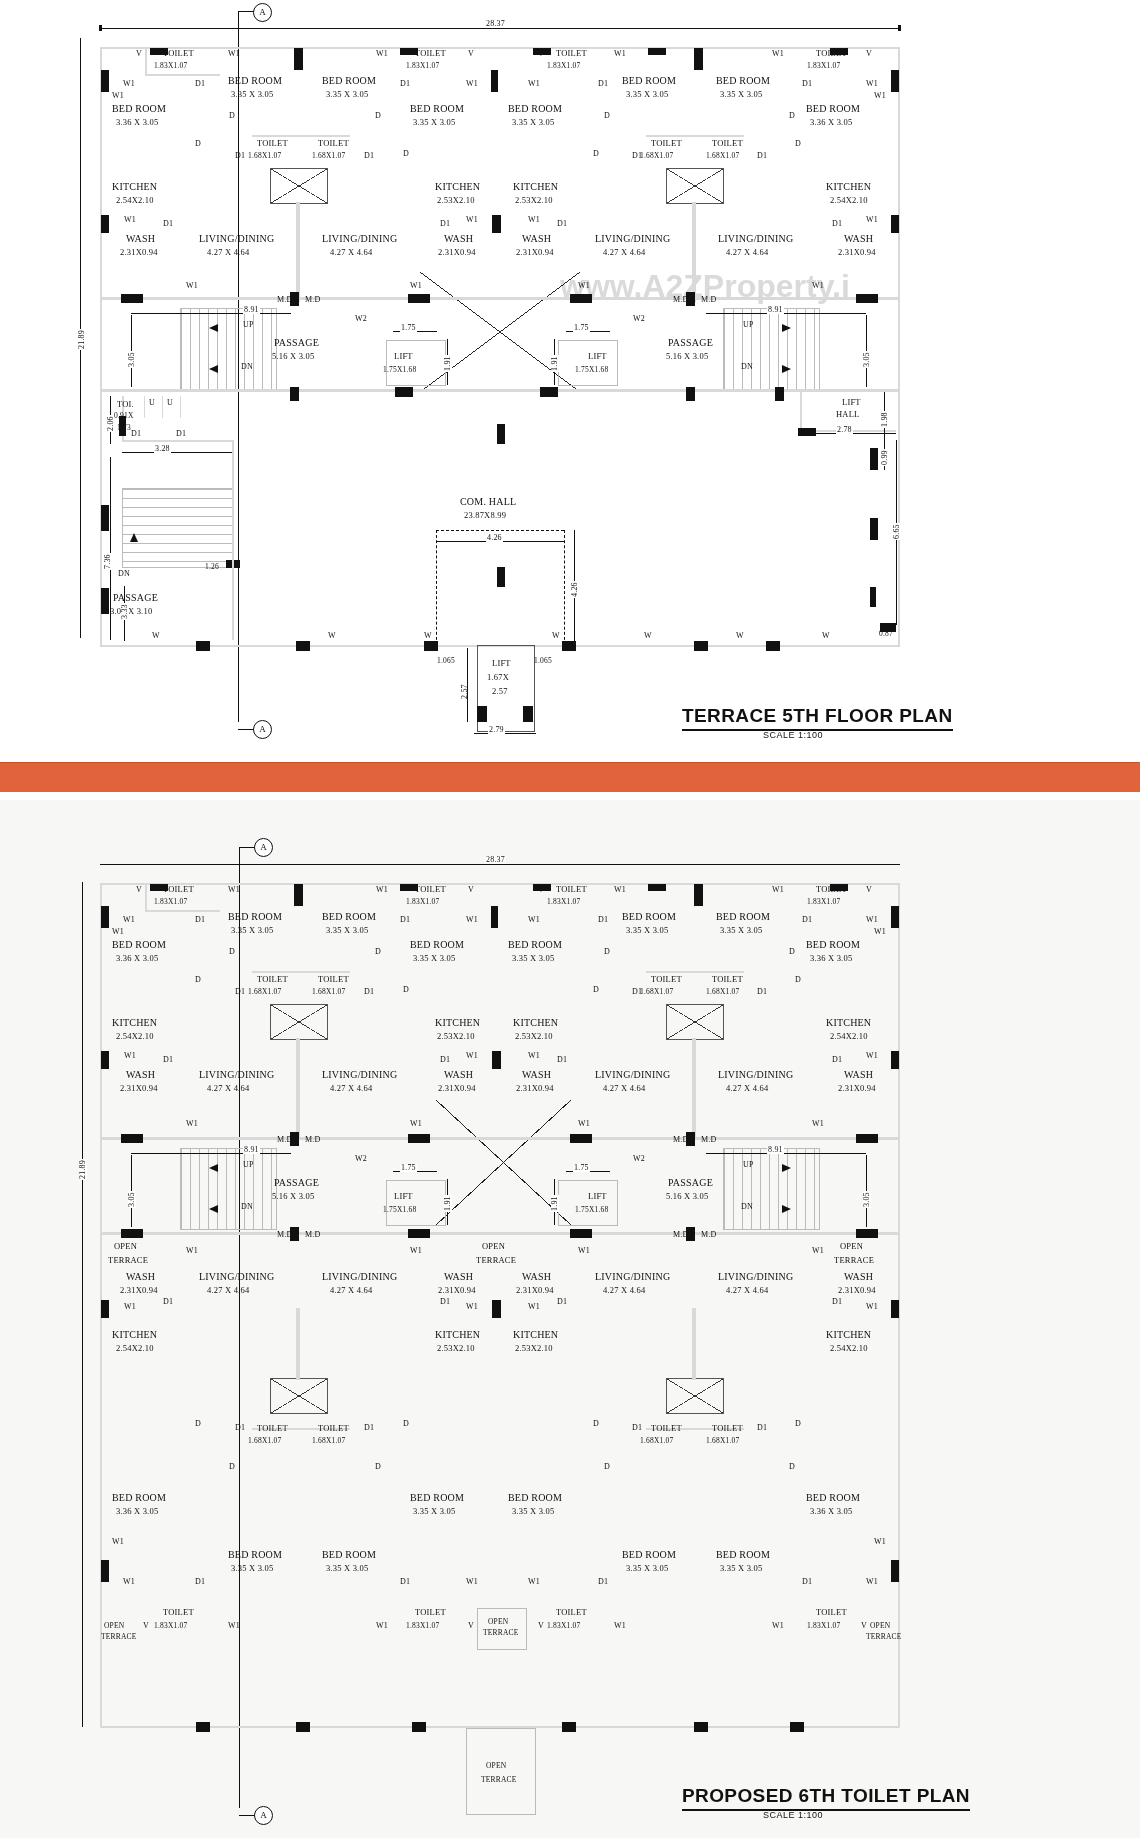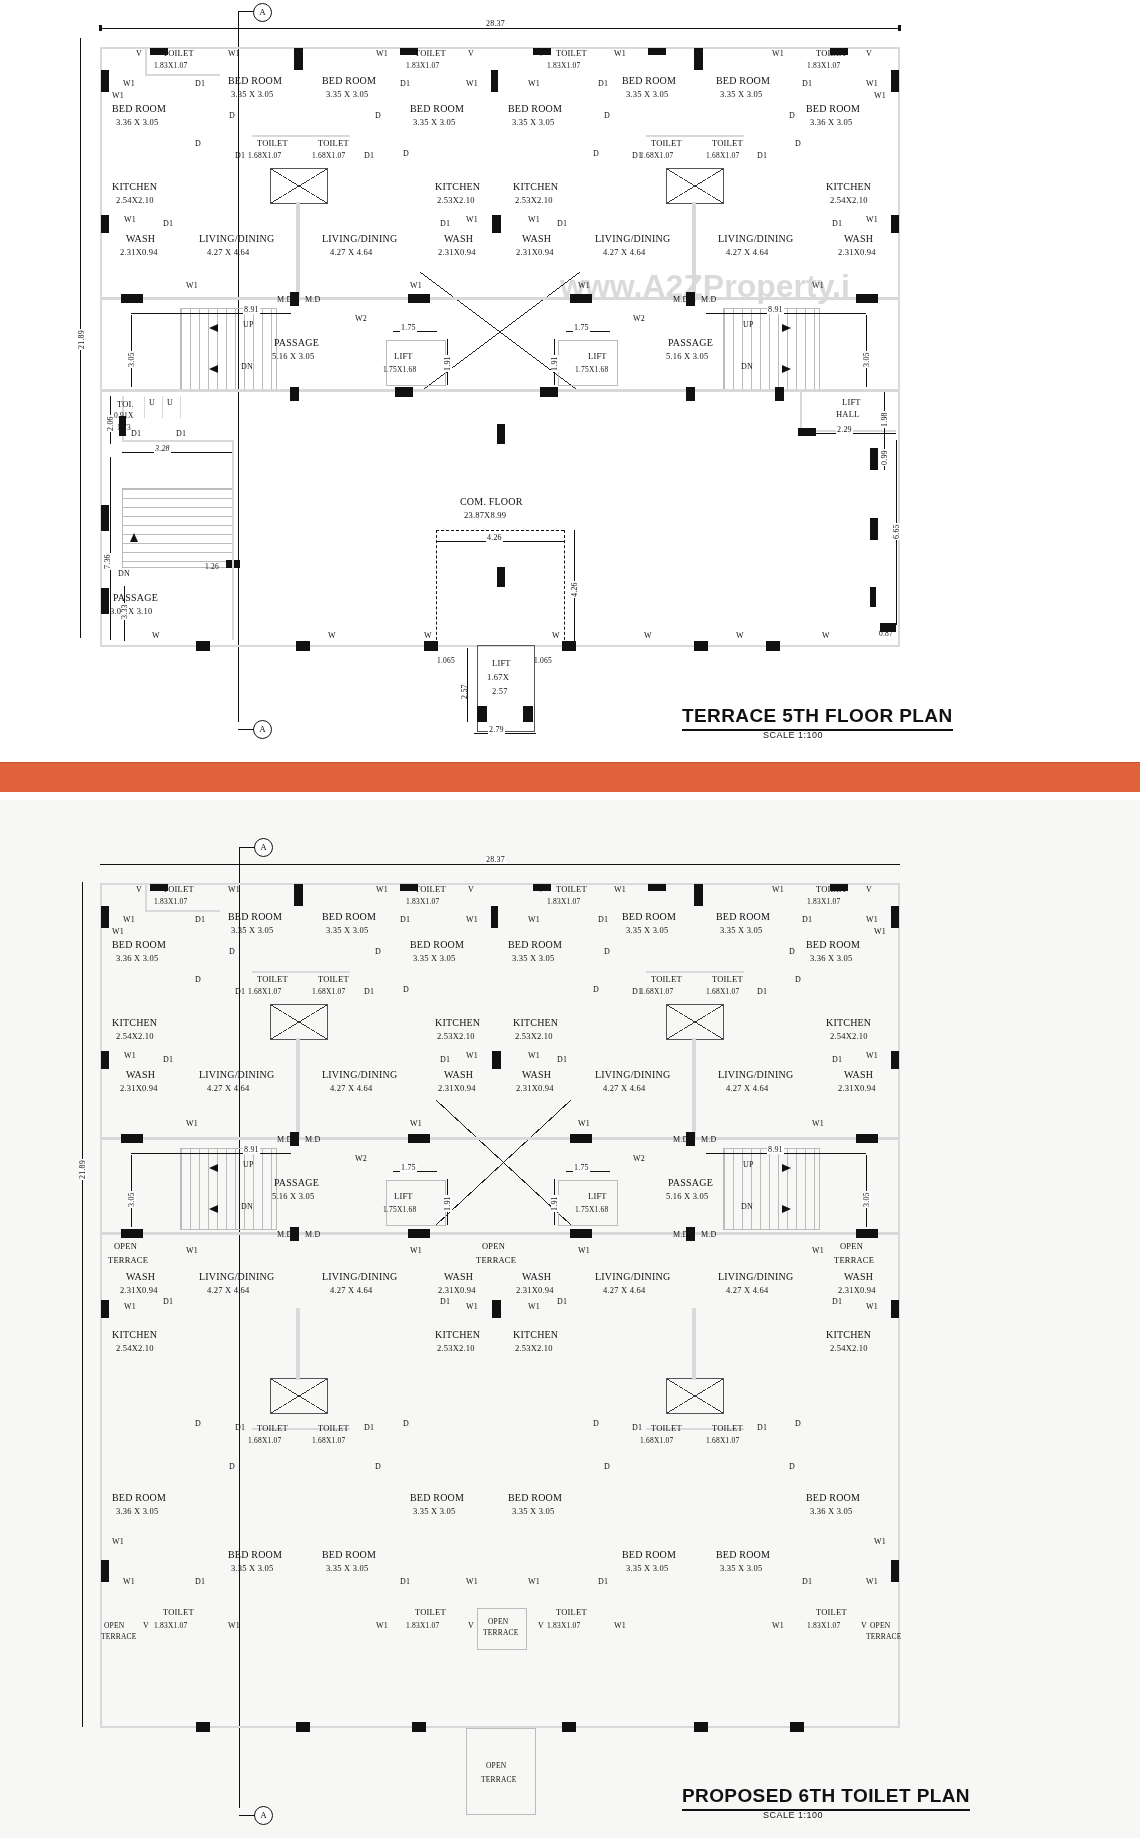--- a/index.html
+++ b/index.html
@@ -300,21 +300,21 @@
   <div class="lbl tiny" style="left:117px;top:424px;">1.73</div>
   <div class="wallk" style="left:119px;top:416px;width:7px;height:20px;"></div>
   <div class="wall" style="left:144px;top:396px;width:1px;height:22px;"></div>
   <div class="wall" style="left:162px;top:396px;width:1px;height:22px;"></div>
   <div class="wall" style="left:180px;top:396px;width:1px;height:22px;"></div>
   <div class="lbl mark" style="left:149px;top:399px;">U</div>
   <div class="lbl mark" style="left:167px;top:399px;">U</div>
   <div class="lbl mark" style="left:131px;top:430px;">D1</div>
   <div class="lbl mark" style="left:176px;top:430px;">D1</div>
   <div class="dim" style="left:122px;top:452px;width:110px;"></div>
-  <div class="lbl dimtxt" style="left:154px;top:445px;font-style:italic;">3.28</div>
+  <div class="lbl dimtxt" style="left:154px;top:445px;">3.28</div>
 
   <div class="stairh" style="left:122px;top:488px;width:110px;height:78px;"></div>
   <div class="arrow u" style="left:130px;top:533px;"></div>
   <div class="lbl mark" style="left:118px;top:570px;">DN</div>
   <div class="lbl rm" style="left:113px;top:593px;">PASSAGE</div>
   <div class="lbl rms" style="left:110px;top:607px;">3.05 X 3.10</div>
   <div class="dimv" style="left:110px;top:457px;height:183px;"></div>
   <div class="lbl vert dimtxt" style="left:104px;top:570px;">7.36</div>
   <div class="dimv" style="left:124px;top:586px;height:55px;"></div>
   <div class="lbl vert dimtxt" style="left:121px;top:620px;">3.33</div>
@@ -322,36 +322,36 @@
   <div class="wallk" style="left:101px;top:588px;width:8px;height:26px;"></div>
   <div class="wallk" style="left:226px;top:560px;width:14px;height:8px;"></div>
   <div class="lbl tiny" style="left:205px;top:563px;">1.26</div>
   <div class="wall" style="left:232px;top:440px;width:2px;height:200px;"></div>
 
   <div class="wall" style="left:800px;top:392px;width:2px;height:40px;"></div>
   <div class="wall" style="left:800px;top:430px;width:96px;height:2px;"></div>
   <div class="lbl rms" style="left:842px;top:398px;">LIFT</div>
   <div class="lbl rms" style="left:836px;top:410px;">HALL</div>
   <div class="dim" style="left:802px;top:433px;width:94px;"></div>
-  <div class="lbl dimtxt" style="left:836px;top:426px;">2.29</div>
+  <div class="lbl dimtxt" style="left:836px;top:426px;">2.78</div>
   <div class="wallk" style="left:798px;top:428px;width:18px;height:8px;"></div>
   <div class="dimv" style="left:884px;top:392px;height:50px;"></div>
   <div class="lbl vert dimtxt" style="left:881px;top:428px;">1.98</div>
   <div class="dimv" style="left:884px;top:440px;height:30px;"></div>
   <div class="lbl vert dimtxt" style="left:881px;top:466px;">0.99</div>
   <div class="dimv" style="left:896px;top:440px;height:185px;"></div>
   <div class="lbl vert dimtxt" style="left:893px;top:540px;">6.65</div>
   <div class="wallk" style="left:870px;top:448px;width:8px;height:22px;"></div>
   <div class="wallk" style="left:870px;top:518px;width:8px;height:22px;"></div>
   <div class="wallk" style="left:870px;top:587px;width:6px;height:20px;"></div>
   <div class="wallk" style="left:880px;top:623px;width:16px;height:9px;"></div>
   <div class="lbl tiny" style="left:879px;top:630px;">0.87</div>
 
   <div class="wallk" style="left:497px;top:424px;width:8px;height:20px;"></div>
-  <div class="lbl rm" style="left:460px;top:497px;">COM. FLOOR</div>
+  <div class="lbl rm" style="left:460px;top:497px;">COM. HALL</div>
   <div class="lbl rms" style="left:464px;top:511px;">23.87X8.99</div>
   <div class="dashh" style="left:436px;top:530px;width:128px;"></div>
   <div class="dash" style="left:436px;top:530px;height:115px;"></div>
   <div class="dash" style="left:564px;top:530px;height:115px;"></div>
   <div class="dim" style="left:436px;top:541px;width:128px;"></div>
   <div class="lbl dimtxt" style="left:486px;top:534px;">4.26</div>
   <div class="dimv" style="left:574px;top:530px;height:115px;"></div>
   <div class="lbl vert dimtxt" style="left:571px;top:598px;">4.26</div>
   <div class="wallk" style="left:497px;top:567px;width:8px;height:20px;"></div>
 

